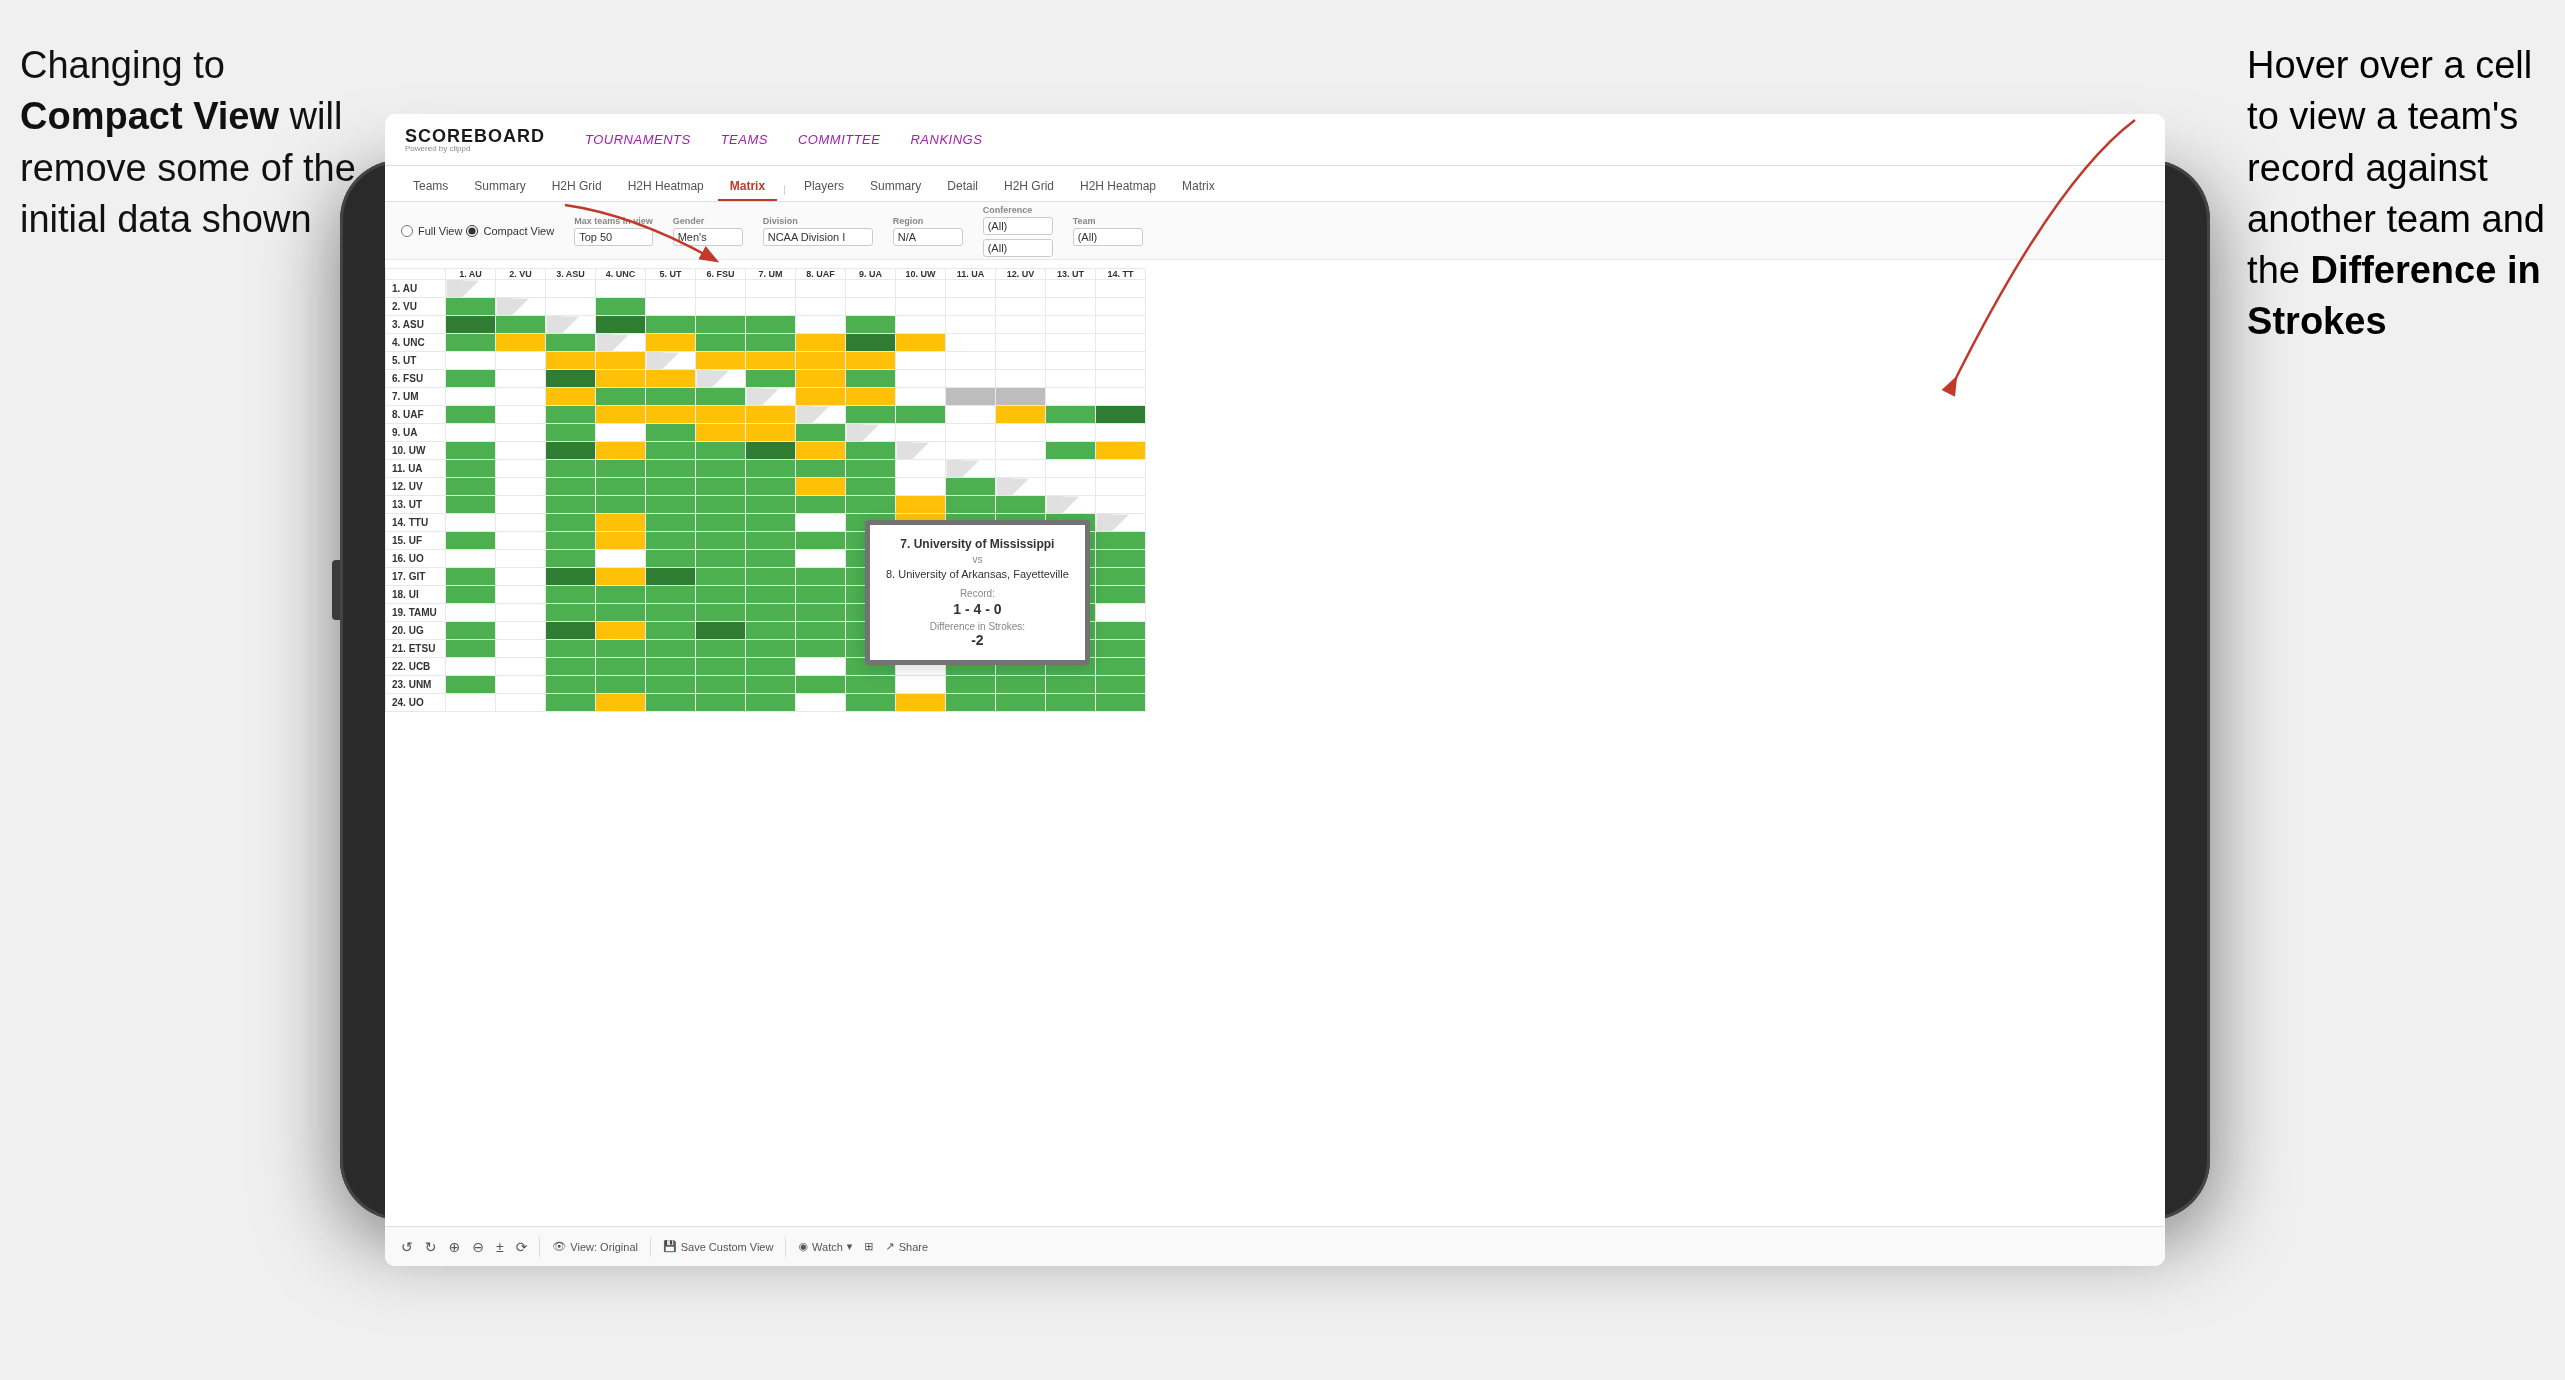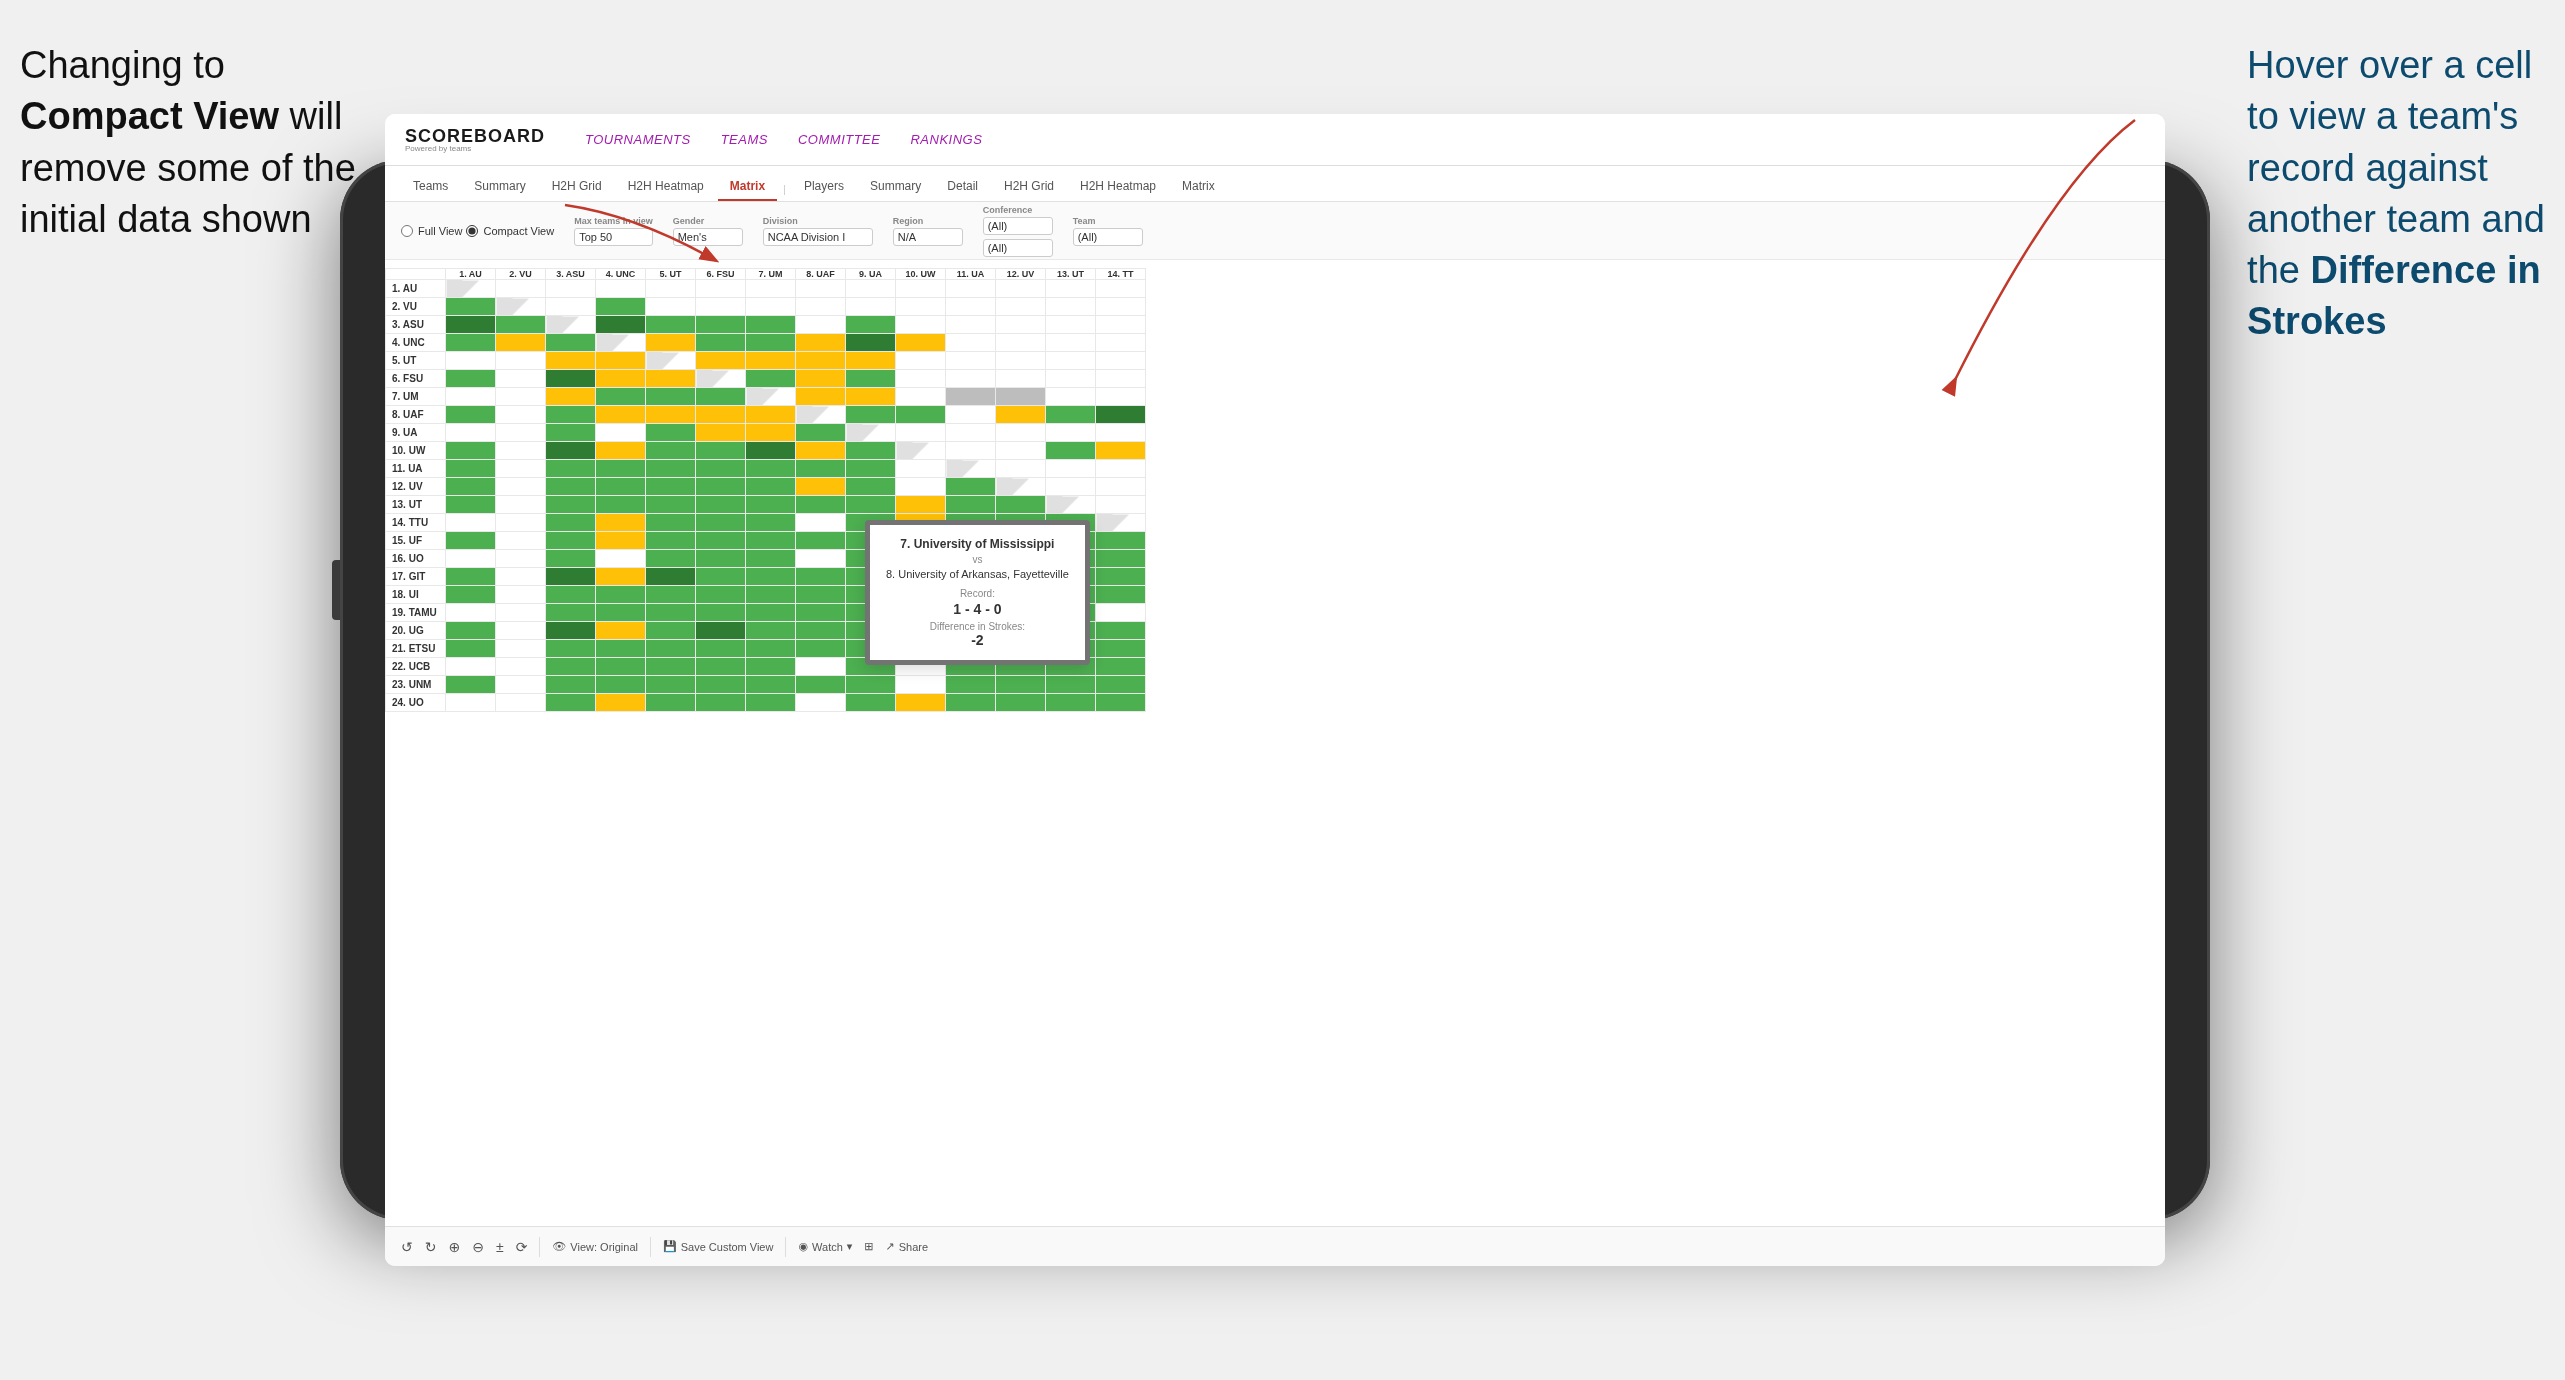--- a/index.html
+++ b/index.html
@@ -27,21 +27,21 @@
     }
 
     
     .annotation-right {
       position: absolute;
       top: 40px;
       right: 20px;
       font-size: 38px;
       line-height: 1.35;
       max-width: 500px;
-      color: #0c4a6e;
+      color: #000000;
       text-align: left;
     }
     .annotation-right strong {
       font-weight: 900;
     }
 
     
     .tablet-frame {
       position: absolute;
       top: 160px;
@@ -383,21 +383,21 @@
   <span>the </span><strong>Difference in</strong><br>
   <strong>Strokes</strong>
 </div>
 
 <div class="tablet-frame">
   <div class="tablet-screen">
 
     <div class="app-header">
       <div class="logo-area">
         <span class="logo-text">SCOREBOARD</span>
-        <span class="logo-sub">Powered by teams</span>
+        <span class="logo-sub">Powered by clippd</span>
       </div>
       <div class="nav-items">
         <span class="nav-item">TOURNAMENTS</span>
         <span class="nav-item">TEAMS</span>
         <span class="nav-item">COMMITTEE</span>
         <span class="nav-item">RANKINGS</span>
       </div>
     </div>
 
     <div class="tabs-bar">

